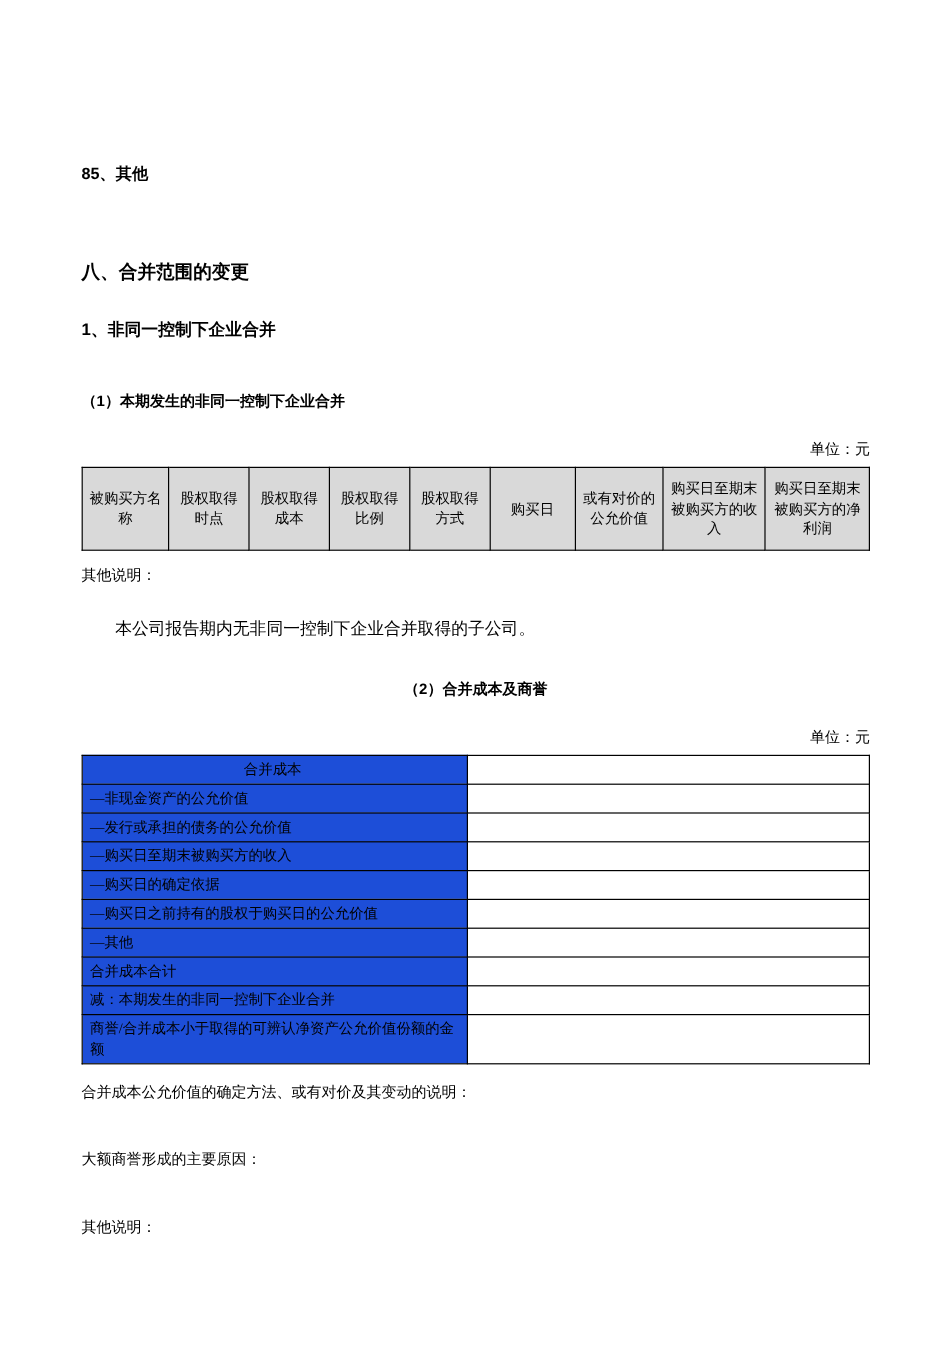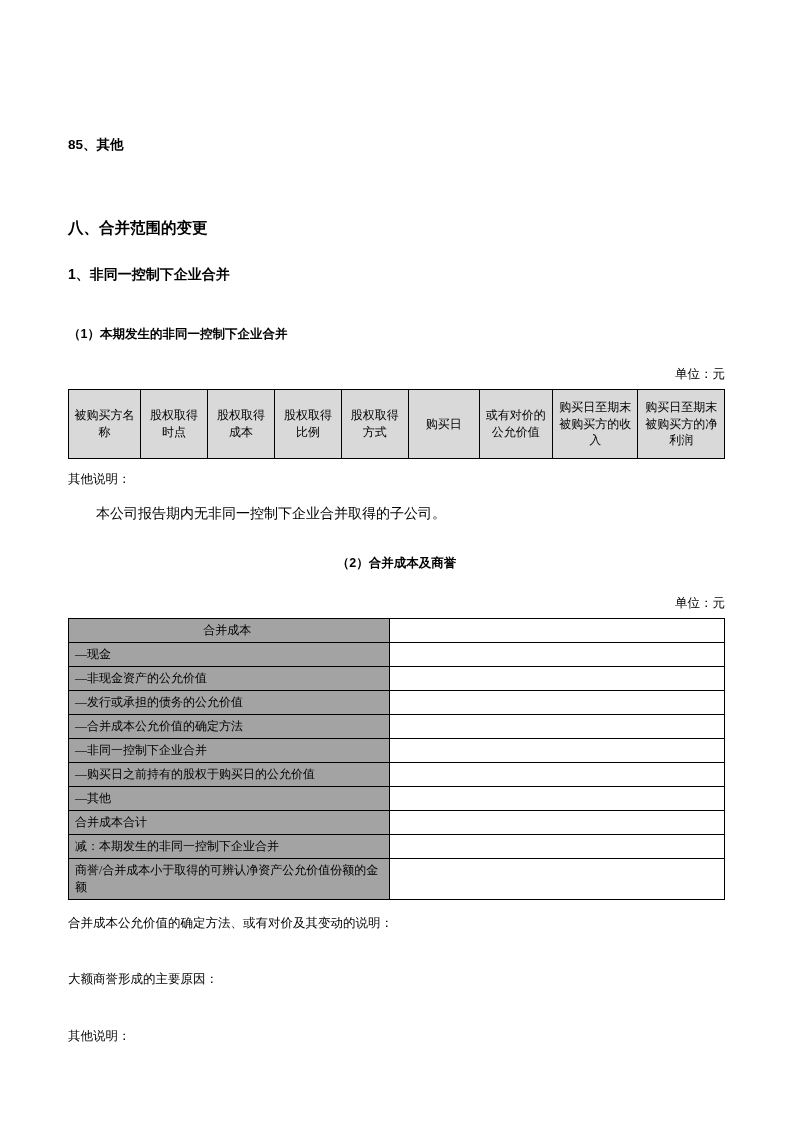--- a/index.html
+++ b/index.html
@@ -74,34 +74,34 @@
     height: 62px;
     line-height: 1.35;
   }
   .note-line {
     font-size: 12.5px;
     margin-top: 10px;
     line-height: 1.6;
   }
   .para-indent {
     font-size: 14px;
-    margin-top: 14px;
+    margin-top: 25px;
     text-indent: 2em;
     line-height: 1.6;
   }
   .sec-1-2 {
     margin-top: 30px;
     font-size: 12.5px;
     text-align: center;
   }
   table.cost-table td {
     height: 16px;
   }
   table.cost-table td.label {
-    background: #a3a3a3;
+    background: #1d4ed8;
     text-align: left;
     padding-left: 6px;
   }
   table.cost-table td.label.center {
     text-align: center;
     padding-left: 0;
   }
   table.cost-table td.value {
     background: #ffffff;
   }
@@ -169,37 +169,33 @@
       <colgroup>
         <col style="width:49%">
         <col style="width:51%">
       </colgroup>
       <tbody>
         <tr>
           <td class="label center">合并成本</td>
           <td class="value"></td>
         </tr>
         <tr>
-          <td class="label">—现金</td>
-          <td class="value"></td>
-        </tr>
-        <tr>
           <td class="label">—非现金资产的公允价值</td>
           <td class="value"></td>
         </tr>
         <tr>
           <td class="label">—发行或承担的债务的公允价值</td>
           <td class="value"></td>
         </tr>
         <tr>
-          <td class="label">—合并成本公允价值的确定方法</td>
-          <td class="value"></td>
-        </tr>
-        <tr>
-          <td class="label">—非同一控制下企业合并</td>
+          <td class="label">—购买日至期末被购买方的收入</td>
+          <td class="value"></td>
+        </tr>
+        <tr>
+          <td class="label">—购买日的确定依据</td>
           <td class="value"></td>
         </tr>
         <tr>
           <td class="label">—购买日之前持有的股权于购买日的公允价值</td>
           <td class="value"></td>
         </tr>
         <tr>
           <td class="label">—其他</td>
           <td class="value"></td>
         </tr>

